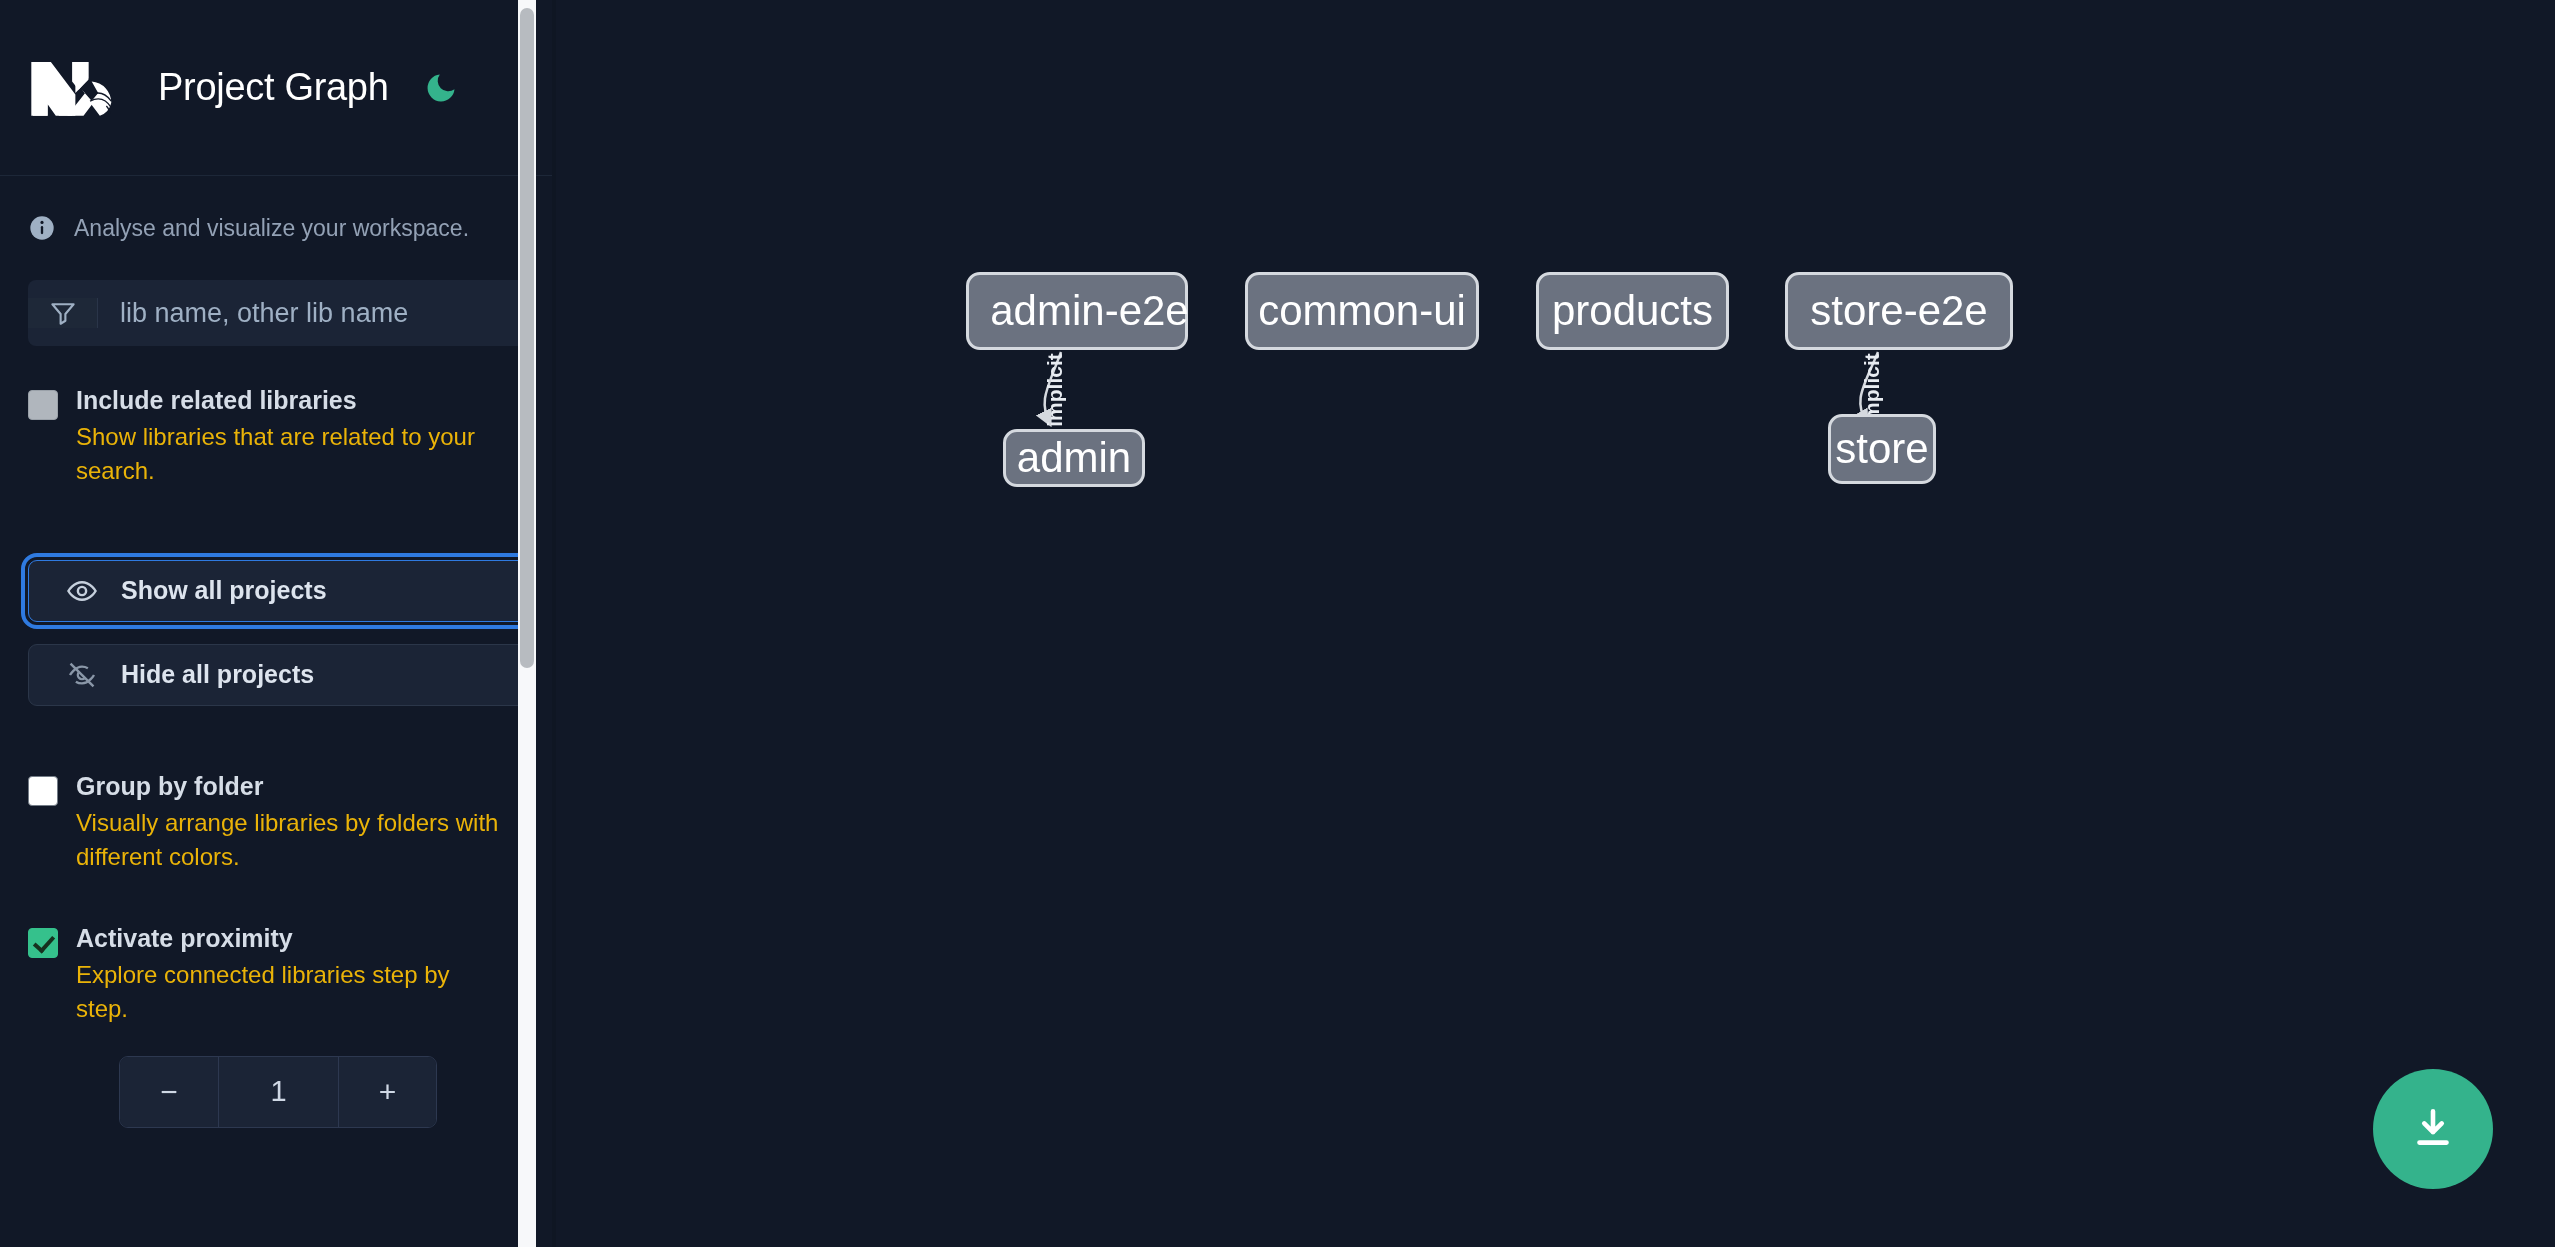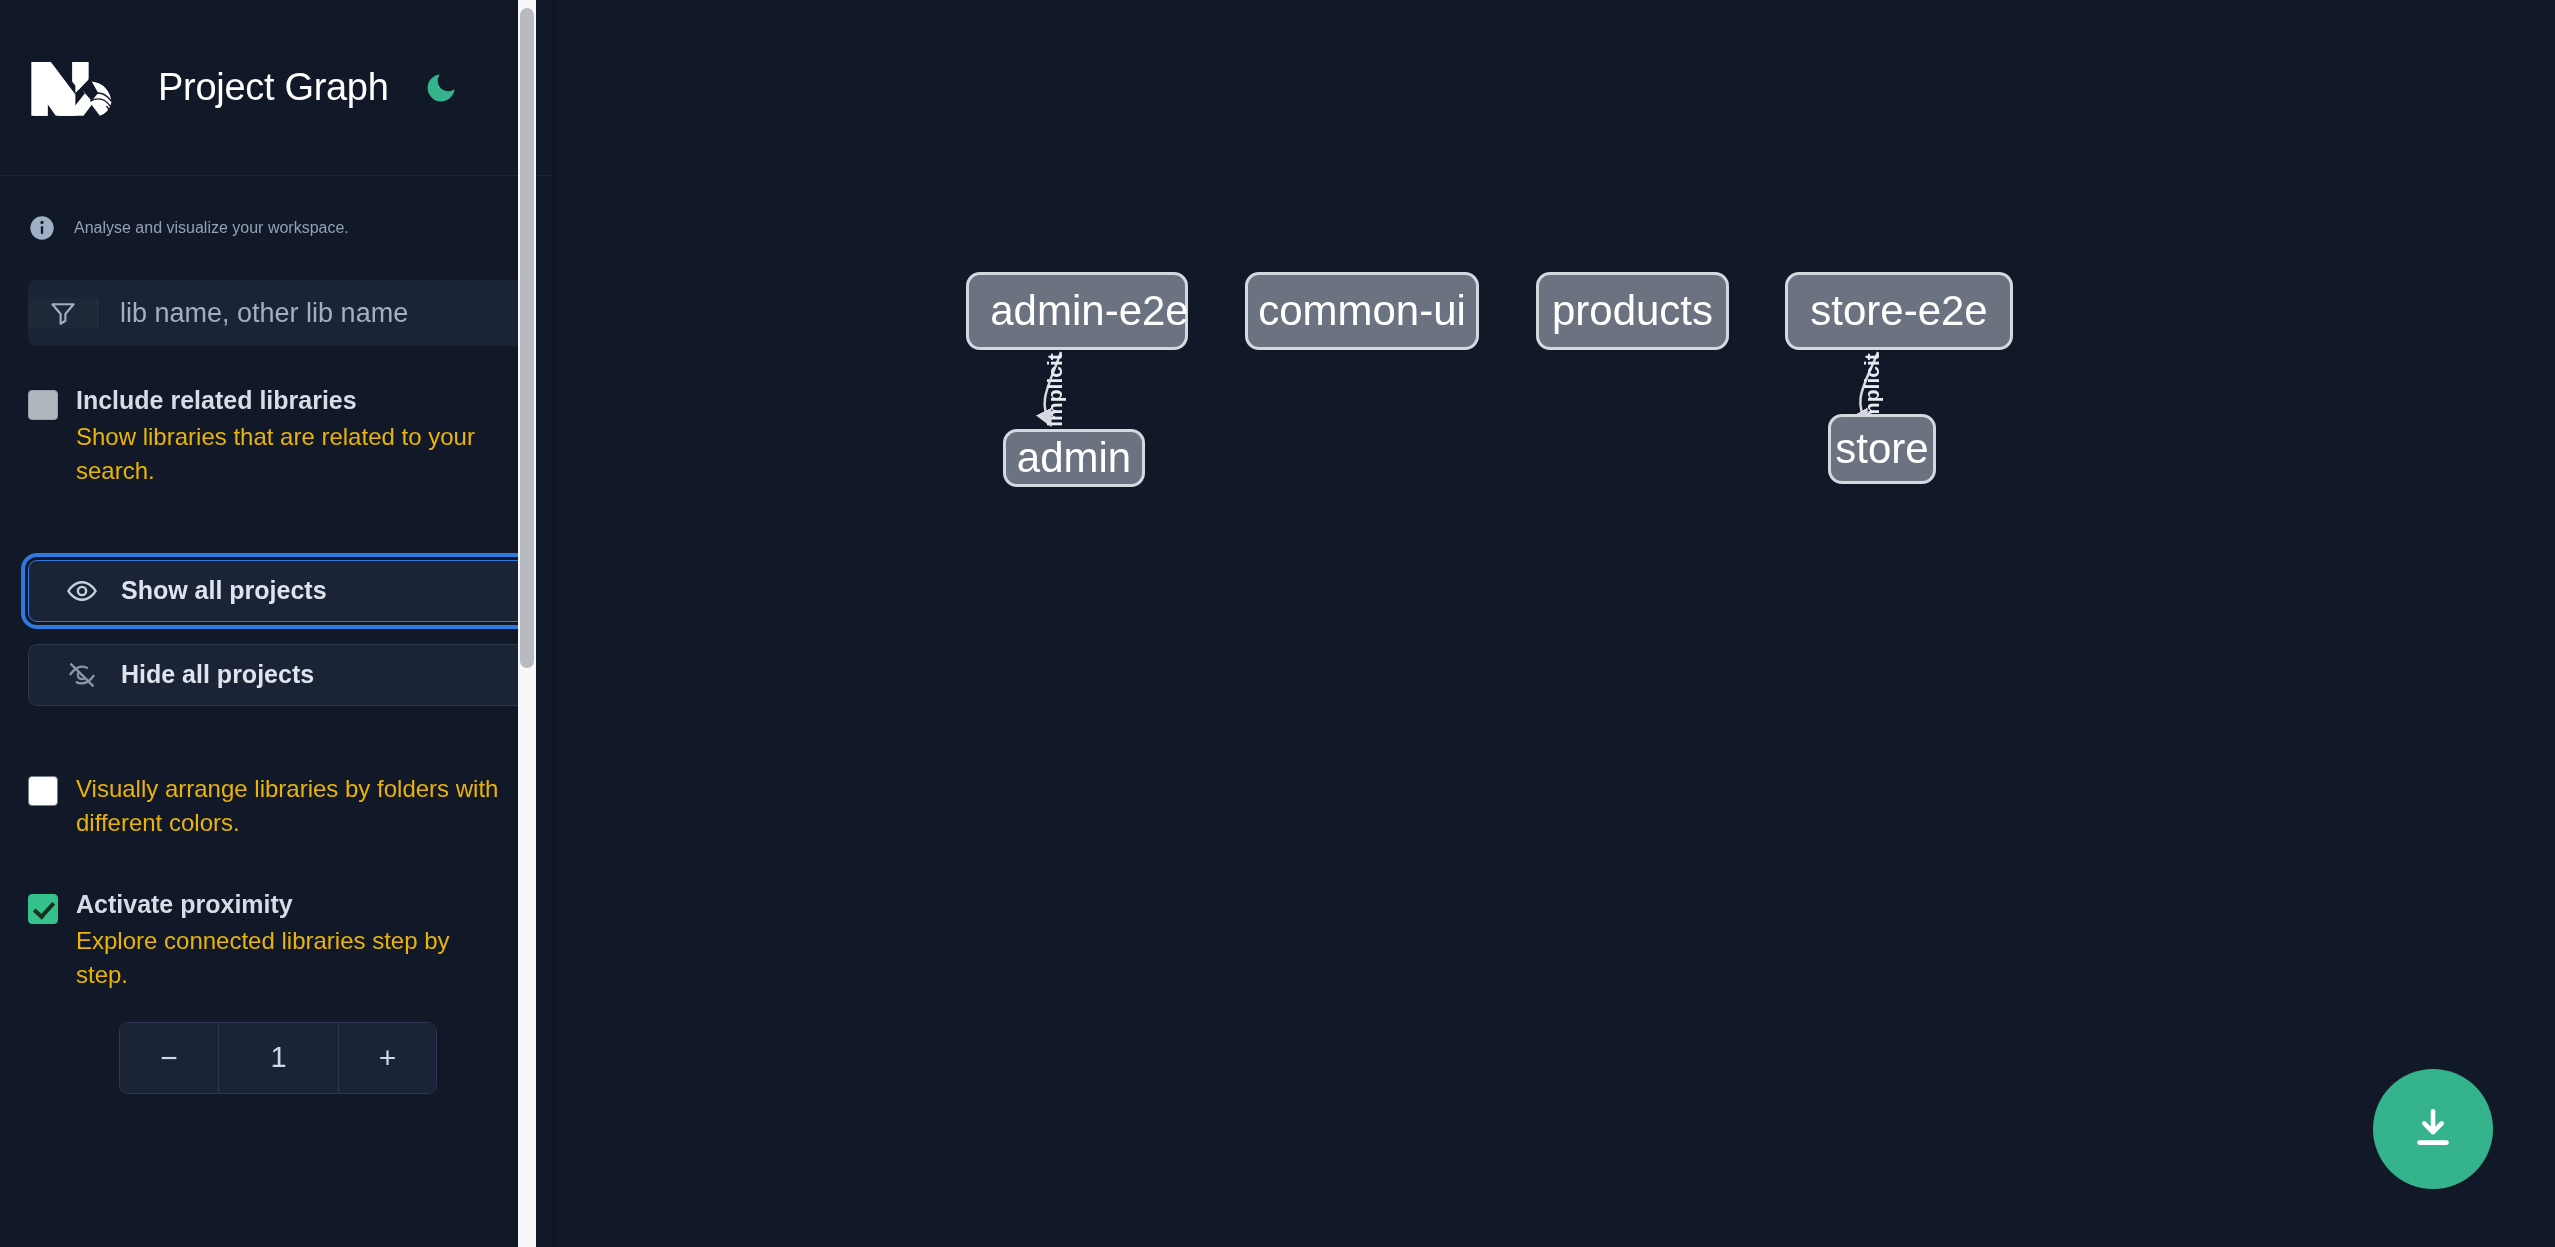--- a/index.html
+++ b/index.html
@@ -43,21 +43,21 @@
 
   .sb-info {
     display: flex; align-items: center;
     padding: 0 28px;
     height: 104px;
   }
   .info-icon { width: 28px; height: 28px; flex: 0 0 28px; }
   .sb-info-text {
     margin-left: 18px;
     color: #93a1b5;
-    font-size: 16px;
+    font-size: 23px;
   }
 
   .sb-body { padding: 0 28px; }
 
   
   .search-row {
     display: flex; align-items: center;
     height: 66px;
     background: #1b2436;
     border-radius: 8px;
@@ -306,20 +306,21 @@
           </svg>
         </span>
         <span class="act-btn-label">Hide all projects</span>
       </div>
 
       <div class="group-gap"></div>
 
       <div class="opt">
         <span class="opt-box white"></span>
         <span class="opt-text">
+          <span class="opt-label" style="display:block">Group by folder</span>
           <span class="opt-desc" style="display:block">Visually arrange libraries by folders with different colors.</span>
         </span>
       </div>
 
       <div style="height:18px"></div>
 
       <div class="opt">
         <span class="opt-box green"></span>
         <span class="opt-text">
           <span class="opt-label" style="display:block">Activate proximity</span>

